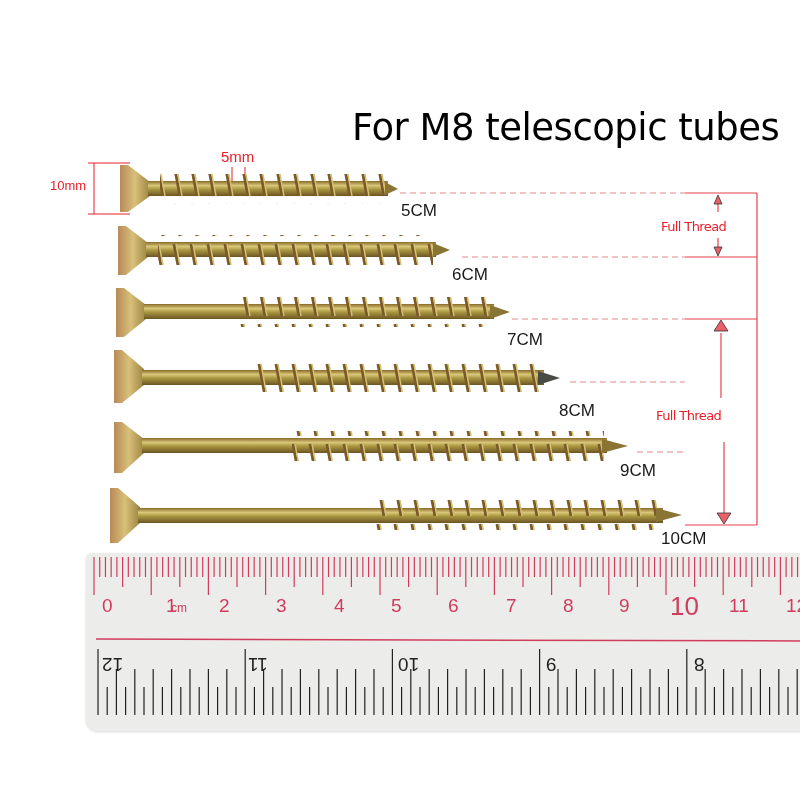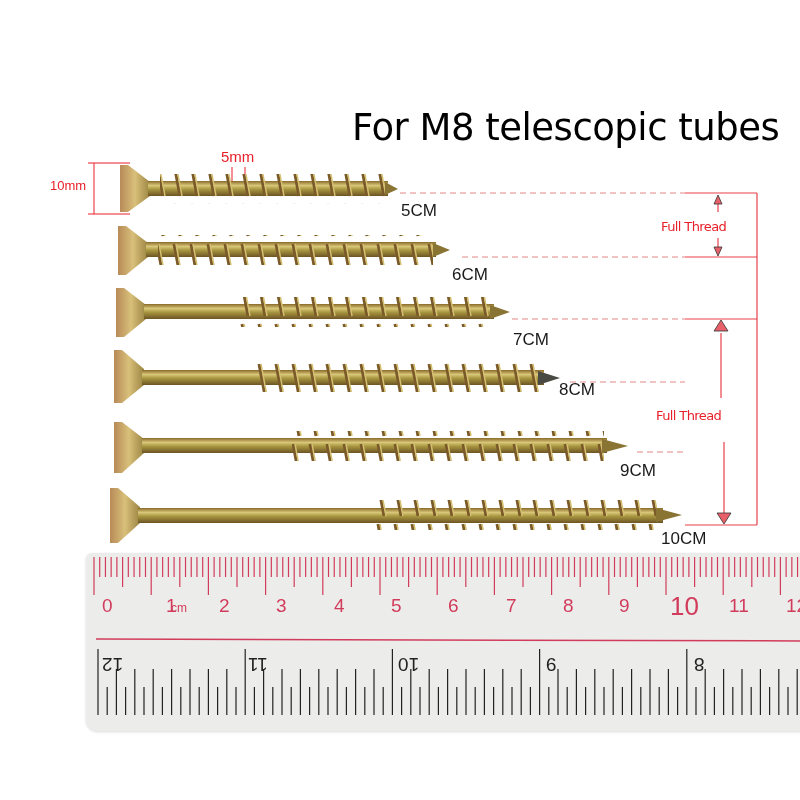--- a/index.html
+++ b/index.html
@@ -120,22 +120,22 @@
   <g fill="#e8606a" stroke="#333" stroke-width="0.8">
     <polygon points="714,204 722,204 718,195"></polygon>
     <polygon points="714,247 722,247 718,256"></polygon>
     <polygon points="714,331 728,331 721,320"></polygon>
     <polygon points="717,513 731,513 724,524"></polygon>
   </g>
 </svg>
 
 <div class="screw-label" style="left:401px; top:201px;text-align:right;">5CM</div>
 <div class="screw-label" style="left:452px; top:265px;">6CM</div>
-<div class="screw-label" style="left:507px; top:330px;margin-left:6px;">7CM</div>
-<div class="screw-label" style="left:559px; top:380px;">8CM</div>
+<div class="screw-label" style="left:507px; top:330px;">7CM</div>
+<div class="screw-label" style="left:559px; top:401px;">8CM</div>
 <div class="screw-label" style="left:620px; top:461px;">9CM</div>
 <div class="screw-label" style="left:661px; top:529px;">10CM</div>
 
 <div class="thread-label" style="left:661px; top:219px;">Full Thread</div>
 <div class="thread-label" style="left:656px; top:408px;">Full Thread</div>
 
 <div class="ruler">
   <svg width="730" height="178" style="position:absolute;left:0;top:0;">
     <g stroke="#d23c5c" stroke-width="1.2" id="topticks">
         <line x1="8" x2="8" y1="4" y2="42"></line>

